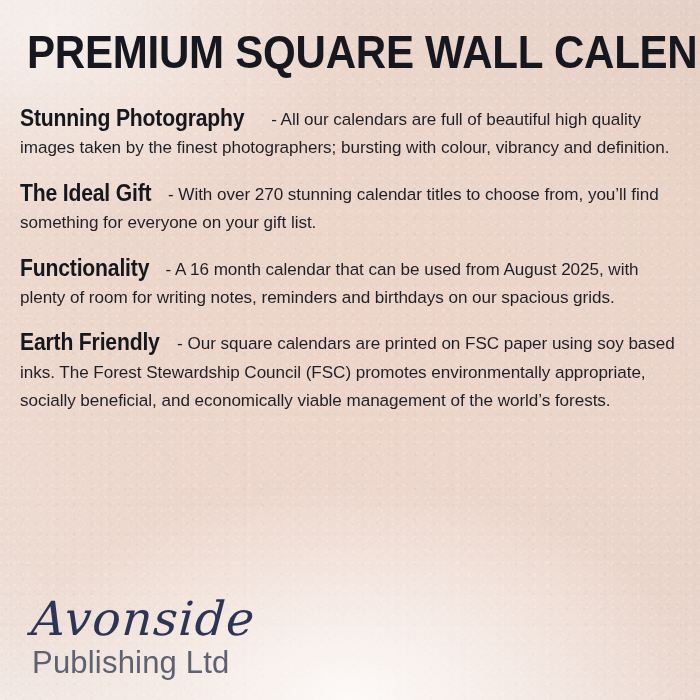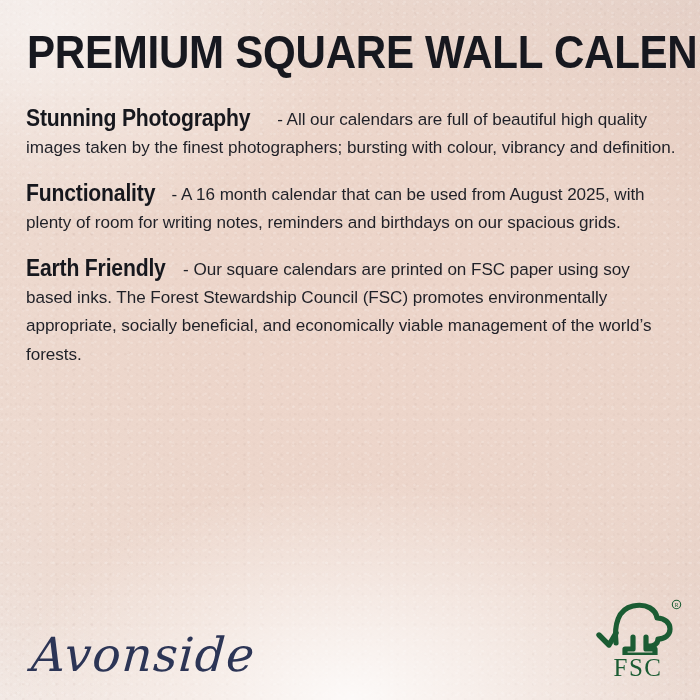--- a/index.html
+++ b/index.html
@@ -77,21 +77,21 @@
     transform-origin:left center;
     white-space:nowrap;
     position:absolute;
     left:27px;
     top:29px;
   }
 
   
   .sections {
     position:absolute;
-    left:26px; right:22px;
+    left:20px; right:22px;
     top:104px;
   }
   .section { margin-bottom:16px; }
   .section:last-child { margin-bottom:1px; }
 
   .para {
     font-family:"Liberation Sans", sans-serif;
     font-size:17.1px;
     line-height:28.4px;
     color:#1f2027;
@@ -171,46 +171,34 @@
 <div id="content">
 
   <h1 class="title">PREMIUM SQUARE WALL CALENDARS</h1>
 
   <div class="sections">
 
     <div class="section">
       <p class="para"><span class="lead">Stunning Photography</span><span class="dash"> - </span><span>All our calendars are full of beautiful high quality images taken by the finest photographers; bursting with colour, vibrancy and definition.</span></p>
     </div>
 
+    <div class="section">
+      <p class="para"><span class="lead">The Ideal Gift</span><span class="dash"> - </span><span>With over 270 stunning calendar titles to choose from, you’ll find something for everyone on your gift list.</span></p>
+    </div>
 
 
     <div class="section">
       <p class="para"><span class="lead">Functionality</span><span class="dash"> - </span><span>A 16 month calendar that can be used from August 2025, with plenty of room for writing notes, reminders and birthdays on our spacious grids.</span></p>
     </div>
 
     <div class="section">
       <p class="para"><span class="lead">Earth Friendly</span><span class="dash"> - </span><span>Our square calendars are printed on FSC paper using soy based inks. The Forest Stewardship Council (FSC) promotes environmentally appropriate, socially beneficial, and economically viable management of the world’s forests.</span></p>
     </div>
 
   </div>
 
   <div class="brand">
     <span class="brand-script">Avonside</span>
+    <span class="brand-sub">Publishing Ltd</span>
   </div>
 
-  <div class="fsc">
-    <svg width="92" height="56" viewBox="0 0 92 56">
-
-      <path d="M7 36 L17 46 L24 34" fill="none" stroke="#1b5c33" stroke-width="5.4" stroke-linecap="round" stroke-linejoin="round"></path>
-
-      <path d="M24 44 C22 26 26 10 41 7 C55 4 64 11 65 19
-               C73 19 78 24 78 30 C78 36 73 40 66 40
-               C66 45 61 48 56 47" fill="none" stroke="#1b5c33" stroke-width="5.2" stroke-linecap="round" stroke-linejoin="round"></path>
-
-      <path d="M41 38 L41 50 L33 50 L33 56 L63 56 L63 50 L54 50 L54 38" fill="none" stroke="#1b5c33" stroke-width="5.2" stroke-linecap="round" stroke-linejoin="round"></path>
-
-      <circle cx="84.5" cy="5.5" r="4.2" fill="none" stroke="#1b5c33" stroke-width="1.1"></circle>
-      <text x="84.5" y="8.1" font-family="Liberation Serif, serif" font-size="5.6" fill="#1b5c33" text-anchor="middle">R</text>
-    </svg>
-    <div class="fsc-text">FSC</div>
-  </div>
 
 </div>
 
 </body></html>

